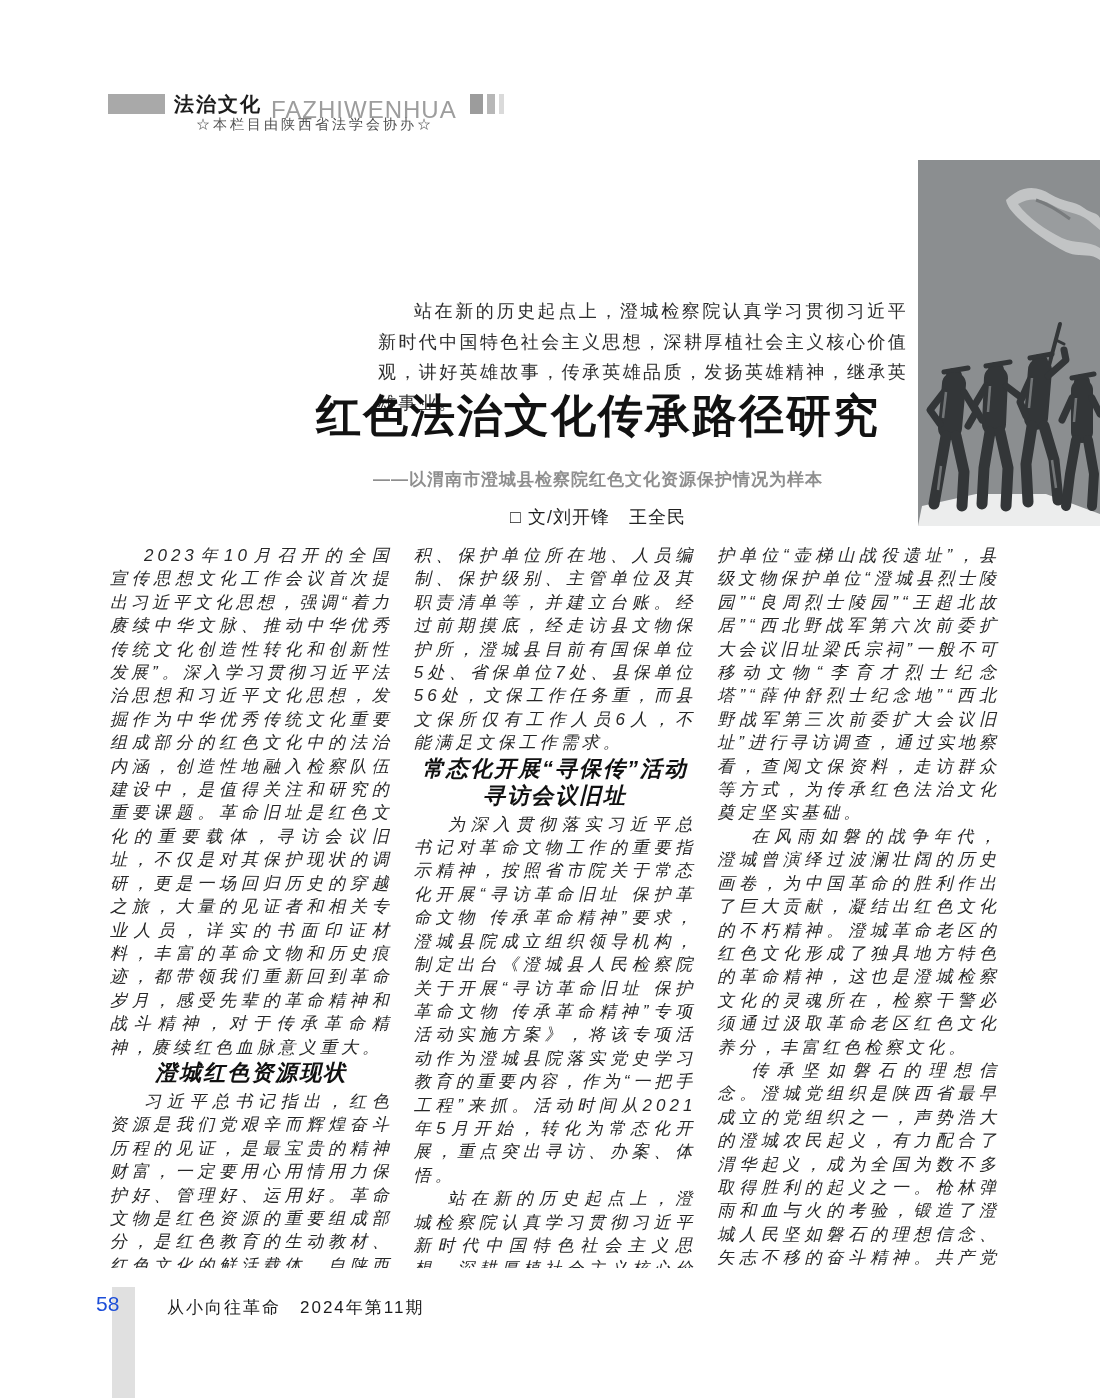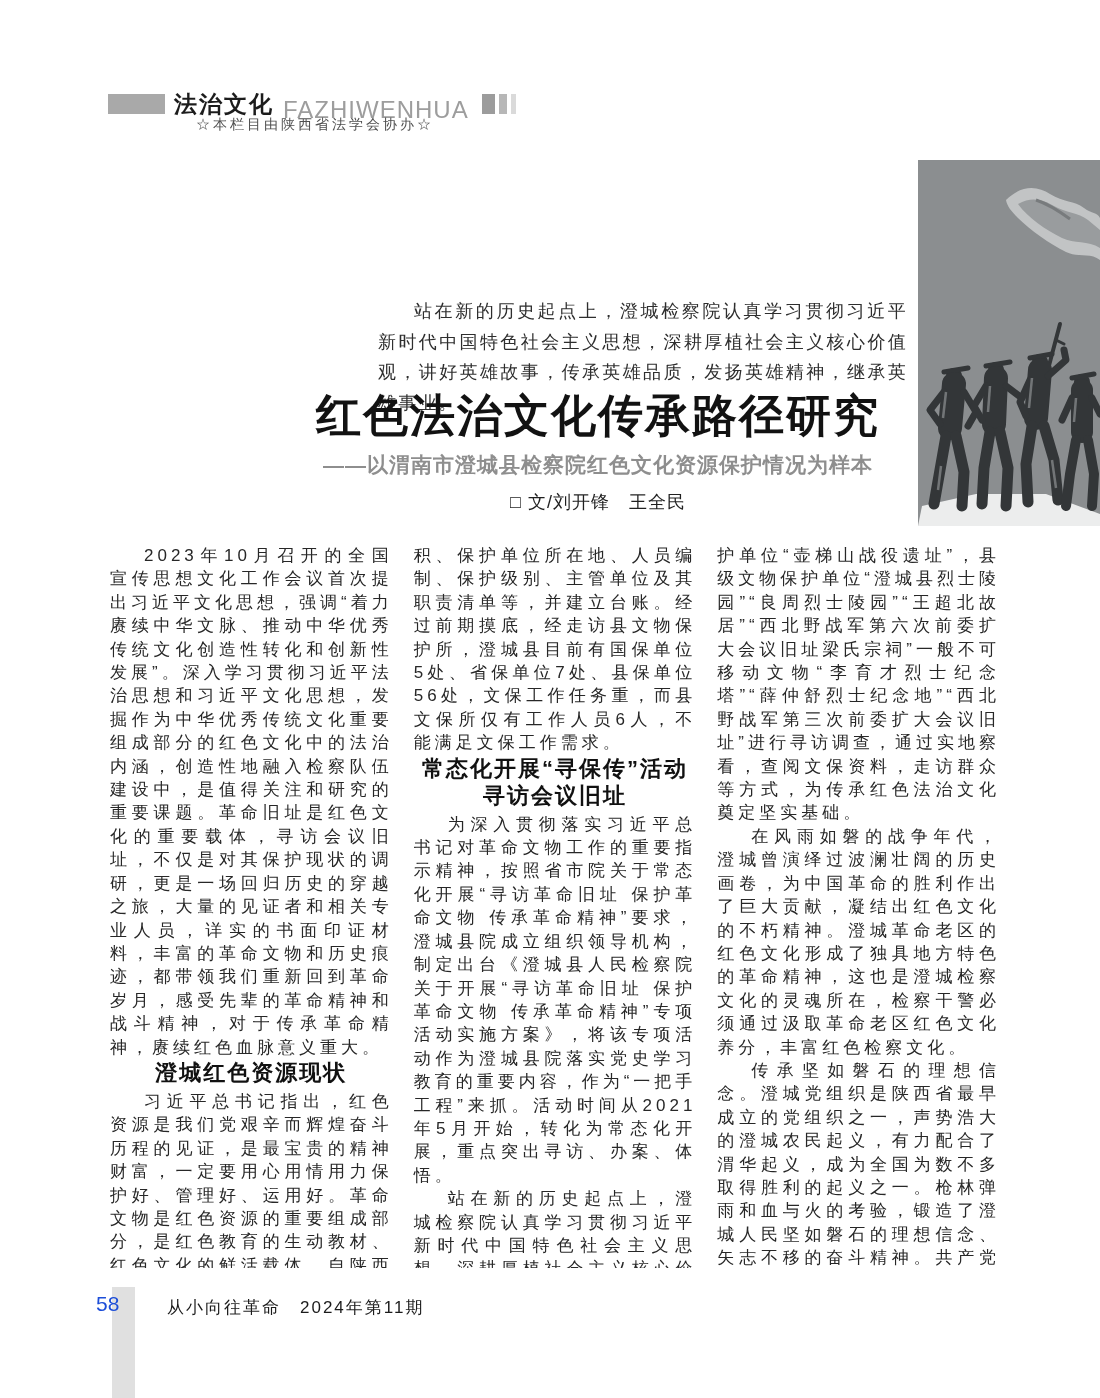--- a/index.html
+++ b/index.html
@@ -4,47 +4,47 @@
 <style>
   html,body { margin:0; padding:0; background:#ffffff; }
   .page {
     position:relative; width:1100px; height:1398px; background:#ffffff;
     font-family:"Liberation Sans", sans-serif; overflow:hidden; color:#262626;
   }
 
   
   .masthead { position:absolute; left:108px; top:84px; display:flex; align-items:center; gap:9px; }
   .mast-block-lg { width:57px; height:20px; background:#a9a9a9; }
-  .mast-cn { font-size:23px; font-weight:bold; color:#1c1c1c; letter-spacing:2px; line-height:28px; }
+  .mast-cn { font-size:20px; font-weight:bold; color:#1c1c1c; letter-spacing:2px; line-height:28px; }
   .mast-en { font-size:24px; color:#9d9d9d; letter-spacing:1px; line-height:28px;margin-top:12px; }
   .mast-sm { height:20px; }
   .sm1 { width:13px; background:#9c9c9c; margin-left:4px; }
   .sm2 { width:8px;  background:#b7b7b7; margin-left:-5px; }
   .sm3 { width:5px;  background:#dadada; margin-left:-5px; }
   .collab-note { position:absolute; left:196px; top:116px; font-size:14px; color:#4f4f4f; letter-spacing:3px; }
 
   
   .hero { position:absolute; left:918px; top:160px; width:182px; height:366px; }
   .hero svg { display:block; }
 
   
   .lead { position:absolute; left:378px; top:296px; width:530px;
           font-size:18px; line-height:30.5px; letter-spacing:2.2px;
           text-align:justify; color:#2e2e2e; }
   .lead p { margin:0; text-indent:2em; }
 
   
   .title-block { position:absolute; left:290px; top:390px; width:616px; text-align:center; }
   .main-title { margin:0; font-size:45px; line-height:52px; font-weight:bold; color:#121212; letter-spacing:2px; }
-  .sub-title  { margin:9px 0 0; font-size:21px; line-height:28px; font-weight:bold; color:#8e8e8e; letter-spacing:1px; }
+  .sub-title  { margin:24px 0 0; font-size:17px; line-height:28px; font-weight:bold; color:#8e8e8e; letter-spacing:1px; }
   .byline     { margin:11px 8px 0; font-size:18px; line-height:24px; color:#1f1f1f; letter-spacing:1px; }
 
   
   .columns { position:absolute; left:110px; top:544px; width:890px; height:724px;
-             display:flex; gap:21px; overflow:hidden; }
+             display:flex; gap:21px; overflow:hidden;font-style:italic; }
   .col { width:283px; font-size:17px; line-height:23.4px; letter-spacing:4px;
          text-align:justify; color:#272727; }
   .col p { margin:0; }
   .col p.indent { text-indent:2em; }
   .col h3 { margin:0 0 4px; text-align:center; font-size:22px; line-height:27px;
             font-weight:bold; color:#111111; letter-spacing:2px; }
   .col h3 .h-line { display:block; }
 
   
   .footer-strip { position:absolute; left:112px; top:1287px; width:23px; height:111px; background:#e0e0e0; }

